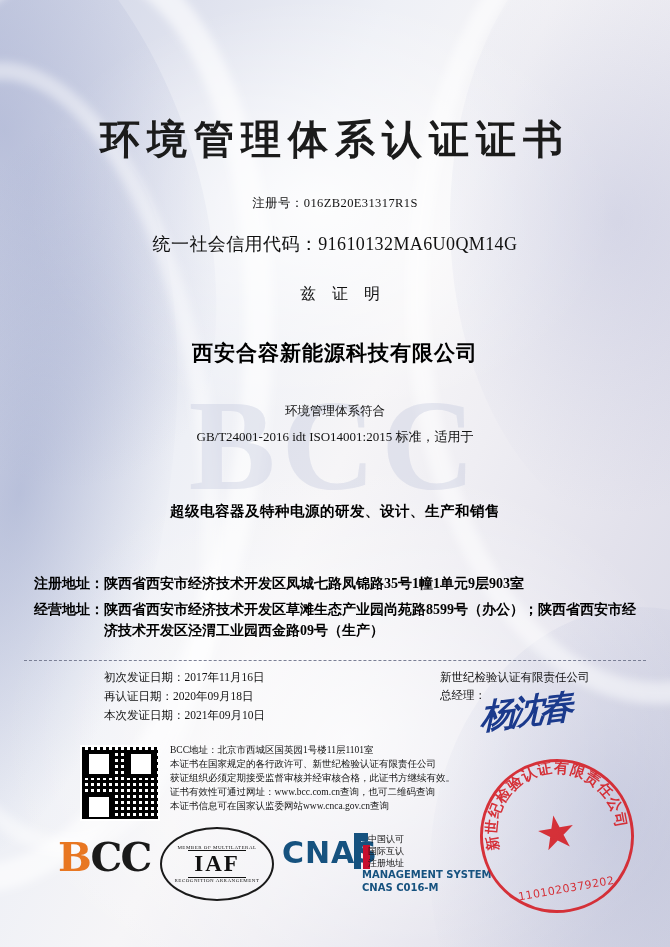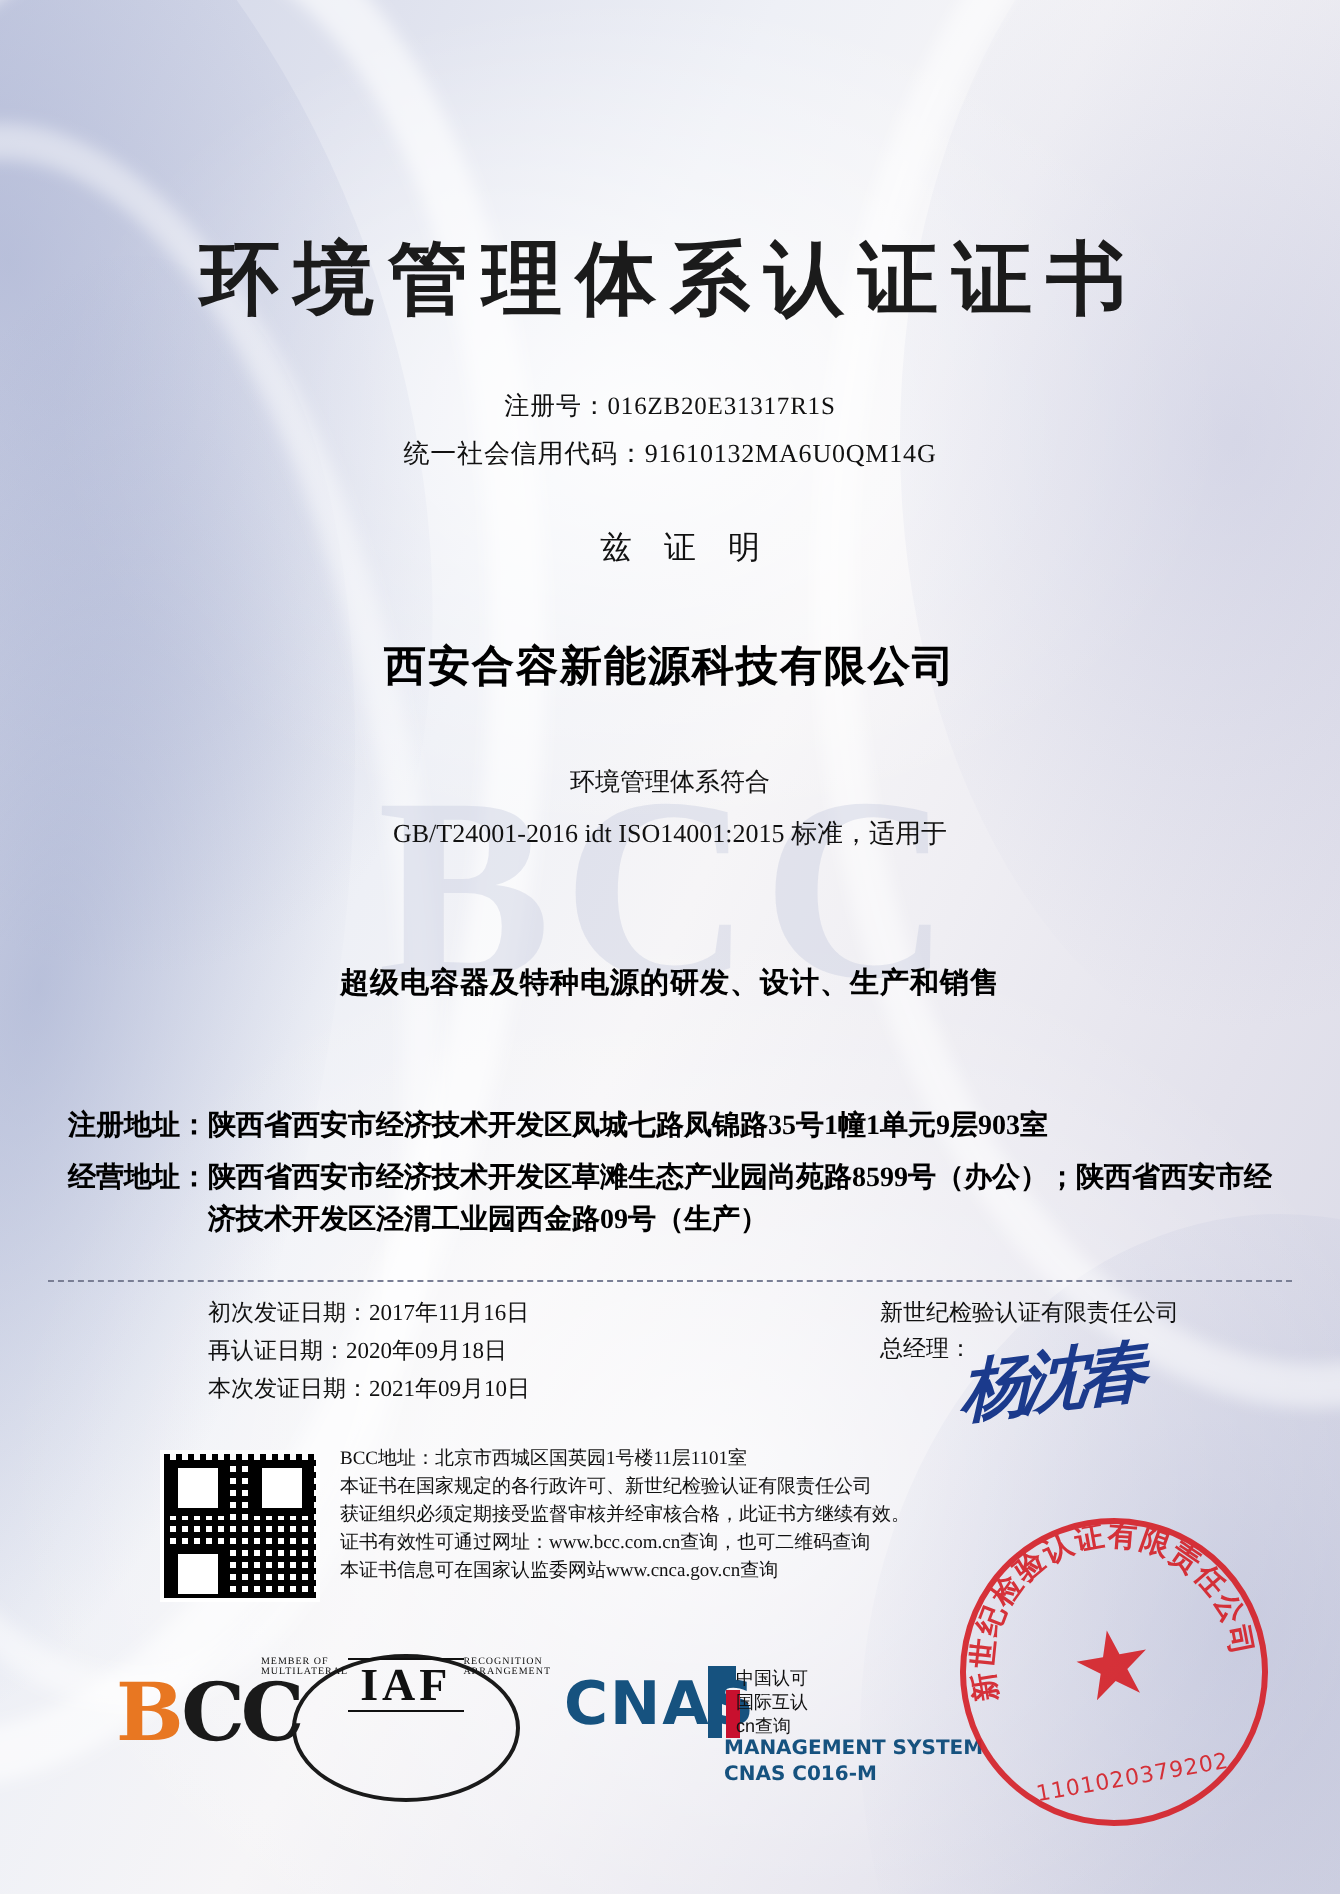--- a/index.html
+++ b/index.html
@@ -56,23 +56,23 @@
   }
   .regline{
     text-align:center;
     font-size:12.5px;
     color:#111;
     margin-top:28px;
     letter-spacing:0.4px;
   }
   .regline2{
     text-align:center;
-    font-size:13px;
-    color:#111;
-    margin-top:6px;
+    font-size:18px;
+    color:#111;
+    margin-top:20px;
     letter-spacing:0.4px;
   }
   .certify{
     text-align:center;
     font-size:16px;
     letter-spacing:6px;
     color:#111;
     margin-top:28px;
     font-weight:normal;
     padding-left:16px;
@@ -196,24 +196,24 @@
     left:0;right:0;bottom:42px;
     height:86px;
   }
   .logo-bcc{
     position:absolute;left:58px;top:14px;
     font-family:"DejaVu Serif","Liberation Serif",serif;
     font-size:40px;font-weight:bold;color:#1a1a1a;letter-spacing:-2px;
   }
   .logo-bcc .orange{color:#e87722;}
   .logo-iaf{
-    position:absolute;left:146px;top:8px;width:110px;height:70px;
+    position:absolute;left:160px;top:8px;width:110px;height:70px;
     border:2px solid #1a1a1a;border-radius:50%;
-    display:flex;align-items:flex-start;justify-content:center;
-    flex-direction:row;
+    display:flex;align-items:center;justify-content:center;
+    flex-direction:column;
   }
   .logo-iaf .iaf-main{font-size:23px;font-weight:bold;letter-spacing:2px;color:#111;
     border-top:1.5px solid #111;border-bottom:1.5px solid #111;padding:0 6px;line-height:1.1;}
   .logo-iaf .iaf-top,.logo-iaf .iaf-bot{font-size:5px;letter-spacing:0.5px;color:#111;}
   .logo-cnas{
     position:absolute;left:282px;top:16px;
   }
   .logo-cnas .cnas-word{
     font-size:30px;font-weight:bold;letter-spacing:1px;color:#16527f;
     font-family:"DejaVu Sans","Liberation Sans",sans-serif;
@@ -348,21 +348,21 @@
     <div class="logo-cnas">
       <div class="cnas-word">CNAS</div>
     </div>
     <svg class="cnas-mark" viewBox="0 0 22 40">
       <path d="M4 2 L18 2 L18 10 L11 10 L11 38 L4 38 Z" fill="#16527f"></path>
       <path d="M13 14 L20 14 L20 38 L13 38 Z" fill="#c8102e"></path>
     </svg>
     <div class="logo-cnas-cn">
       <div>中国认可</div>
       <div>国际互认</div>
-      <div>cn查询</div>
+      <div>注册地址</div>
     </div>
     <div class="logo-cnas-sys">
       <div>MANAGEMENT SYSTEM</div>
       <div>CNAS C016-M</div>
     </div>
   </div>
 
   <div class="seal">
     <svg class="seal-arc" viewBox="0 0 148 148">
       <defs>

